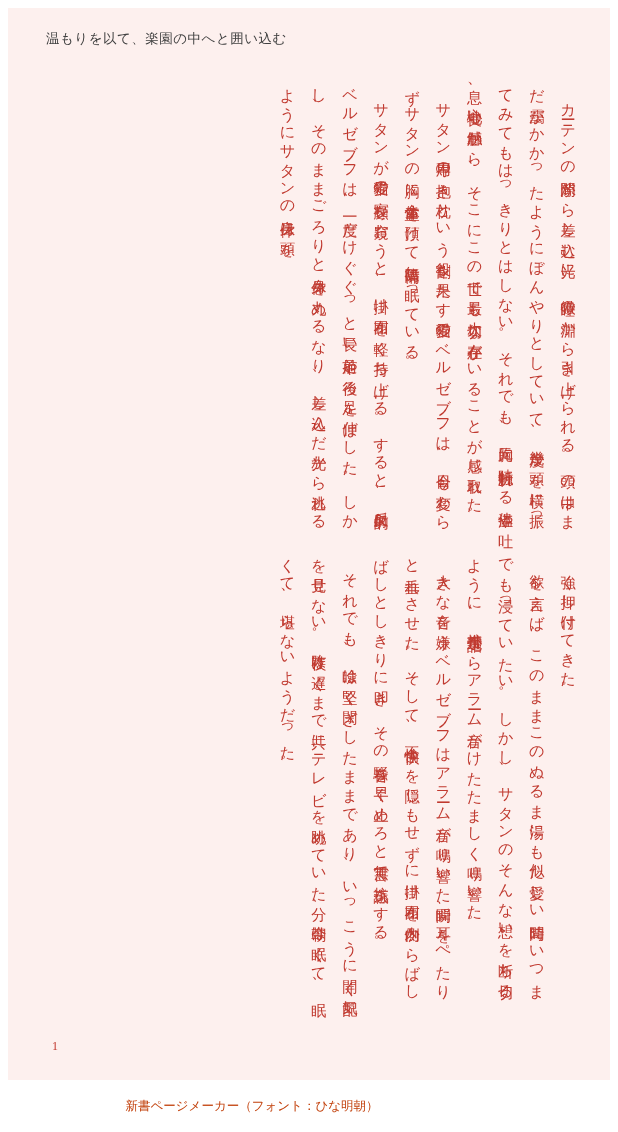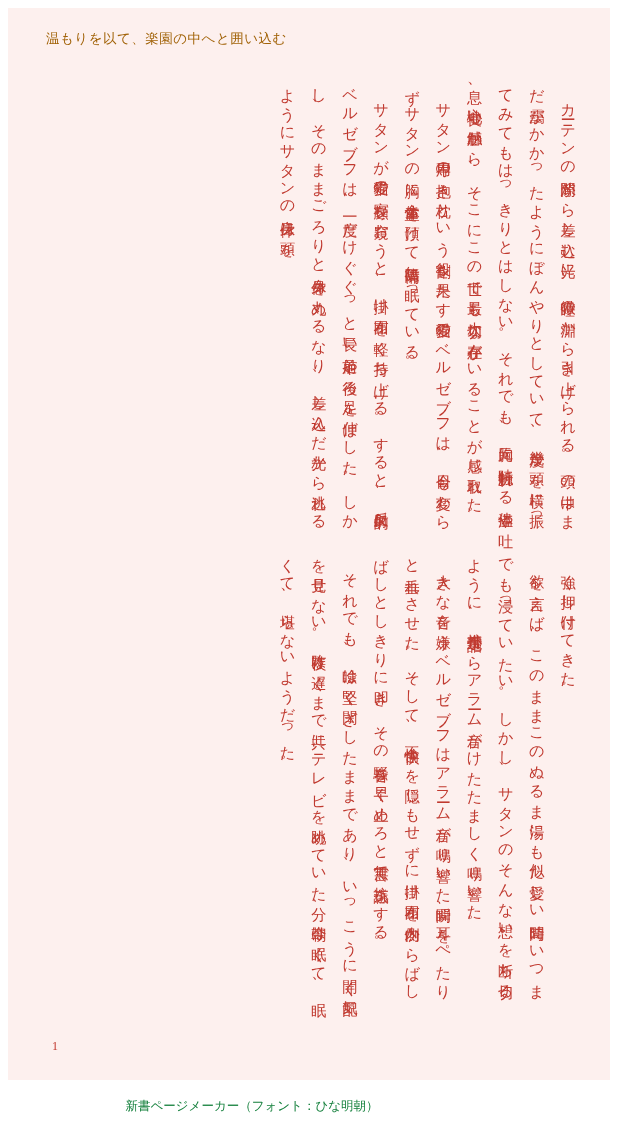--- a/index.html
+++ b/index.html
@@ -34,21 +34,21 @@
     background: #fdf0ee;
     box-sizing: border-box;
   }
 
   
   .doc-title {
     position: absolute;
     left: 46px;
     top: 30px;
     font-size: 13.5px;
-    color: #a16207;
+    color: #404040;
     letter-spacing: 0.5px;
     white-space: nowrap;
   }
 
   
   .vtext {
     position: absolute;
     writing-mode: vertical-rl;
     -webkit-writing-mode: vertical-rl;
     text-orientation: upright;
@@ -92,21 +92,21 @@
   }
 
   
   .footer-caption {
     position: absolute;
     left: 0;
     top: 1098px;
     width: 504px;
     text-align: center;
     font-size: 12.5px;
-    color: #15803d;
+    color: #c2410c;
     font-family: "DejaVu Serif", "Liberation Serif", serif;
   }
 </style>
 </head>
 <body>
 
 <div id="page">
 
   <div class="paper"></div>
 

